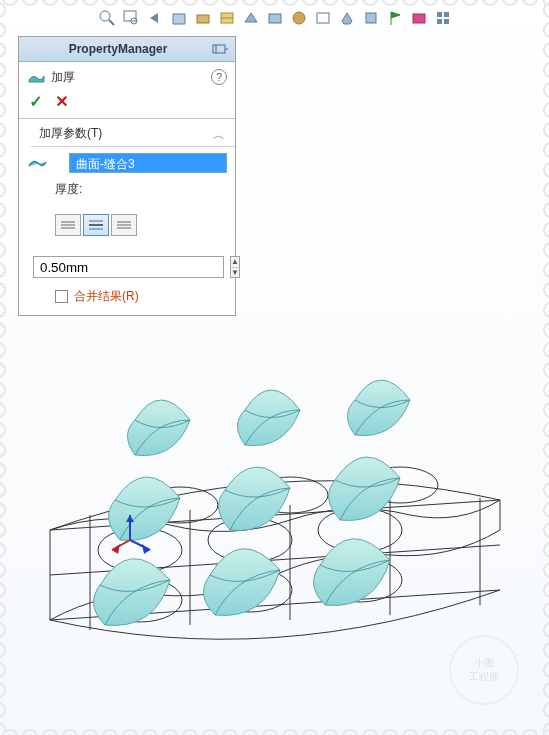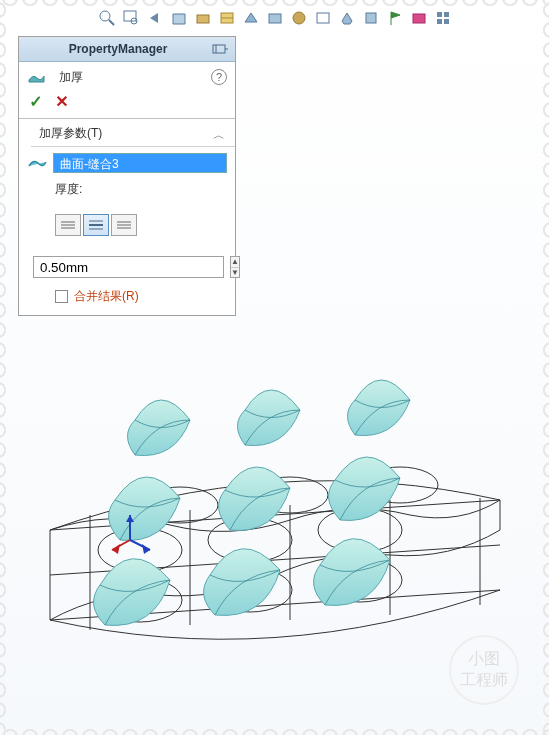--- a/index.html
+++ b/index.html
@@ -79,21 +79,21 @@
 }
 .pm-pin {
   width: 18px; height: 16px;
   display: flex; align-items: center; justify-content: center;
 }
 
 .feature-row {
   display: flex;
   align-items: center;
   padding: 6px 8px 2px 8px;
-  gap: 14px;
+  gap: 6px;
 }
 .feature-icon { width: 18px; height: 18px; }
 .feature-title { font-weight: normal; color: #333; }
 .help-icon {
   margin-left: auto;
   width: 16px; height: 16px;
   border: 1px solid #888;
   border-radius: 50%;
   color: #666;
   font-size: 11px;
@@ -121,21 +121,21 @@
   padding: 6px 8px 4px 8px;
   background: #fff;
   border-bottom: 1px solid #d0d0d0;
   margin-left: 12px;
 }
 .section-title { color: #333; flex: 1; }
 .collapse-btn { width: 14px; height: 14px; color: #666; cursor: pointer; }
 
 .section-body { padding: 6px 8px 10px 8px; }
 .selection-row {
-  display: flex; align-items: center; gap: 6px; margin-bottom: 8px;
+  display: flex; align-items: center; gap: 22px; margin-bottom: 8px;
 }
 .sel-icon { width: 20px; height: 18px; }
 .sel-input {
   flex: 1;
   background: #3399ff;
   color: #fff;
   border: 1px solid #7aa;
   padding: 2px 6px;
   height: 20px;
   overflow: hidden;
@@ -206,21 +206,21 @@
 
 .watermark {
   position: absolute;
   bottom: 30px; right: 30px;
   width: 70px; height: 70px;
   border: 2px solid #eee;
   border-radius: 50%;
   display: flex; align-items: center; justify-content: center;
   flex-direction: column;
   color: #ddd;
-  font-size: 16px;
+  font-size: 10px;
 }
 </style>
 </head>
 <body>
 
 <div class="viewport">
   <div class="model">
     <svg viewBox="0 0 490 320">
       <defs>
         <linearGradient id="surfg" x1="0" y1="0" x2="0" y2="1">

